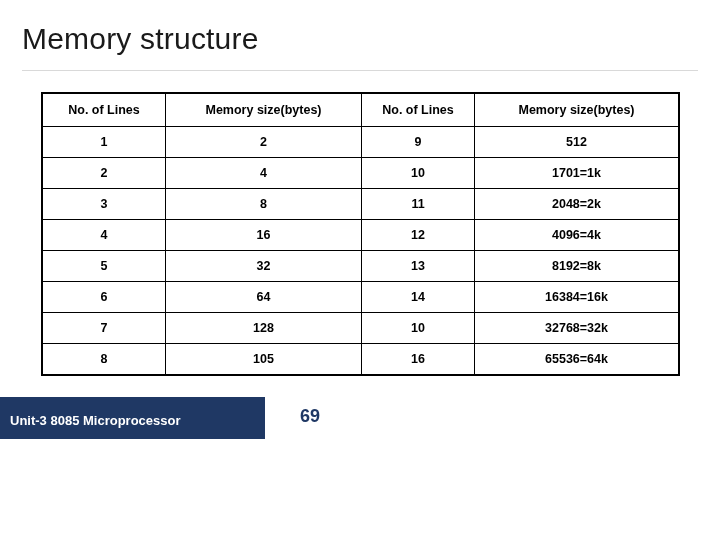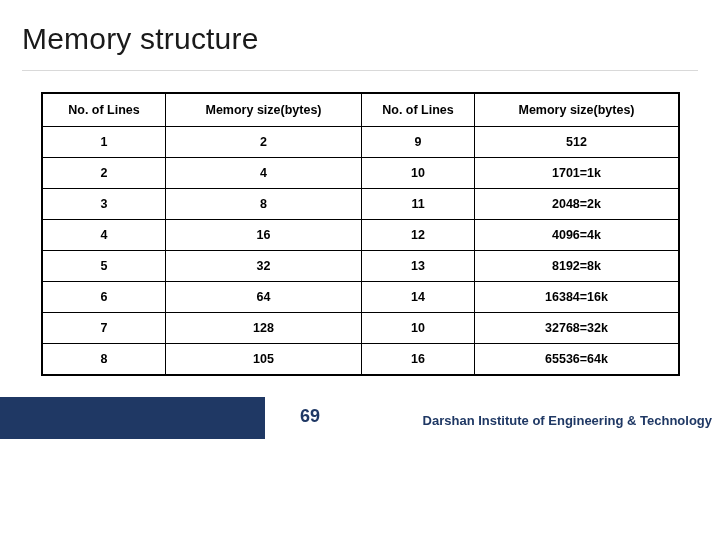--- a/index.html
+++ b/index.html
@@ -185,17 +185,17 @@
           <td>105</td>
           <td>16</td>
           <td>65536=64k</td>
         </tr>
       </tbody>
     </table>
   </div>
 
   <div class="footer">
     <div class="footer-left-bar"></div>
+    <div class="footer-left-text">Unit-3 8085 Microprocessor</div>
     <div class="footer-page">69</div>
-    <div class="footer-right-text">Darshan Institute of Engineering &amp; Technology</div>
   </div>
 
 </div>
 
 </body></html>

